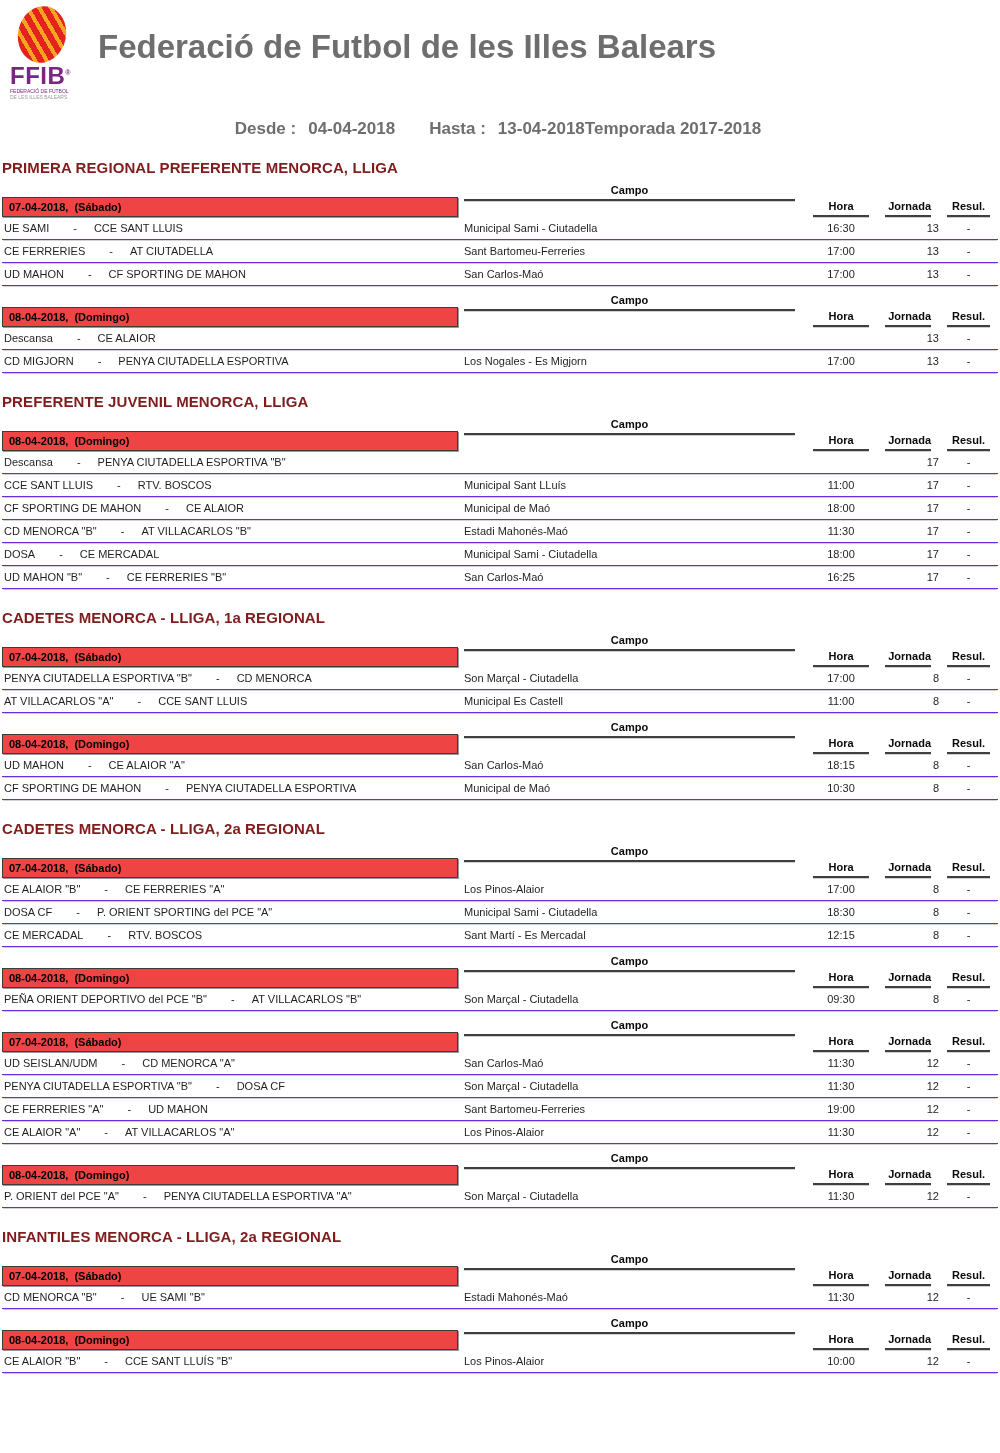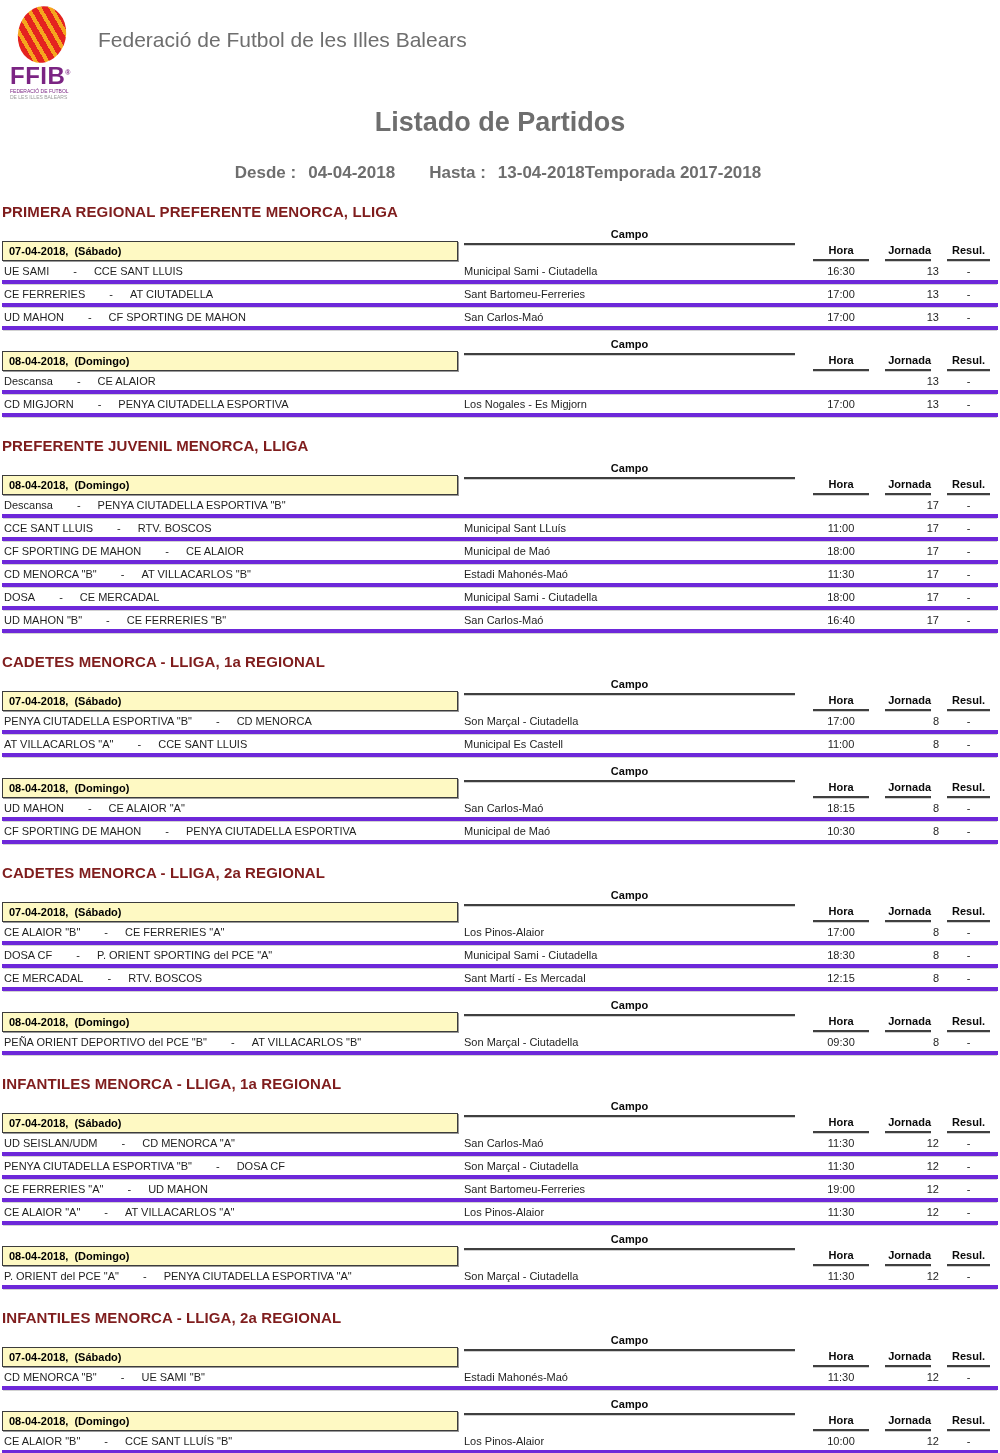--- a/index.html
+++ b/index.html
@@ -9,21 +9,21 @@
   
   .masthead{display:flex;align-items:flex-start;height:88px;}
   .logo{flex:0 0 88px;width:88px;padding-left:8px;box-sizing:border-box;}
   .logo-ball{width:48px;height:57px;margin-left:8px;border-radius:50%;
     background:repeating-linear-gradient(48deg,var(--brand-red) 0 6px,var(--brand-yellow) 6px 10px);
     transform:rotate(12deg);}
   .logo-acronym{font-size:24px;font-weight:bold;color:var(--brand-purple);line-height:1;margin-top:1px;letter-spacing:.5px;}
   .logo-reg{font-size:7px;vertical-align:super;}
   .logo-line{font-size:5px;line-height:6px;color:var(--brand-purple);white-space:nowrap;overflow:hidden;}
   .logo-line.l2{color:#9a9a9a;}
-  .org-title{font-size:21px;font-weight:normal;color:var(--heading-gray);margin:22px 0 0 8px;}
+  .org-title{font-size:33px;font-weight:bold;color:var(--heading-gray);margin:22px 0 0 8px;}
 
   .doc-title{text-align:center;font-size:27px;font-weight:bold;color:var(--heading-gray);margin:13px 0 0 0;}
 
   .range-row{display:flex;justify-content:center;align-items:baseline;
     font-size:17px;font-weight:bold;color:var(--heading-gray);margin:25px 14px 0 10px;}
   .range-left .val{margin-left:12px;}
   .range-left .lbl2{margin-left:34px;}
 
   
   .league-title{font-size:15px;font-weight:bold;color:#7f1d1d;margin:20px 0 0 0;letter-spacing:.1px;}
@@ -32,49 +32,48 @@
   .cell{box-sizing:border-box;}
   .c-match{flex:0 0 458px;width:458px;}
   .c-campo{flex:0 0 345px;width:345px;}
   .c-hora{flex:0 0 72px;width:72px;text-align:center;}
   .c-jornada{flex:0 0 62px;width:62px;text-align:right;}
   .c-resul{flex:0 0 59px;width:59px;text-align:center;}
 
   .thead{display:flex;align-items:flex-end;height:24px;}
   .thead .c-campo{text-align:center;}
   .date-chip{display:block;box-sizing:border-box;height:20px;line-height:19px;margin-right:2px;
-    background:#fef9c3;border:1px solid #3c3c3c;box-shadow:1px 1px 0 #999;
+    background:#ef4444;border:1px solid #3c3c3c;box-shadow:1px 1px 0 #999;
     font-weight:bold;font-size:11px;color:#000;padding-left:6px;white-space:pre;text-align:left;}
   .hd{display:block;font-weight:bold;color:#0a0a0a;border-bottom:2px solid #3f3f3f;
     box-shadow:0 1px 0 #cfcfcf;padding-bottom:3px;margin:0 8px;}
   .thead .c-campo .hd{margin:0 10px 16px 4px;}
 
   .match-row{display:flex;align-items:center;height:23px;box-sizing:border-box;
-    border-bottom:4px solid #6d28d9;box-shadow:0 2px 0 -1px #d2d2d2;}
+    border-bottom:1px solid #6d28d9;box-shadow:0 2px 0 -1px #d2d2d2;}
   .match-row .c-match{display:flex;align-items:center;padding-left:2px;overflow:hidden;}
   .home,.away{white-space:nowrap;}
   .dash{margin:0 17px 0 24px;}
   .match-row .c-campo{text-align:left;padding-left:4px;white-space:nowrap;overflow:hidden;}
 </style>
 </head>
 <body>
 
 <main class="page">
 
   <header class="masthead">
     <div class="logo">
       <div class="logo-ball"></div>
       <div class="logo-acronym"><span>FFIB</span><span class="logo-reg">®</span></div>
       <div class="logo-line l1">FEDERACIÓ DE FUTBOL</div>
       <div class="logo-line l2">DE LES ILLES BALEARS</div>
     </div>
     <h1 class="org-title">Federació de Futbol de les Illes Balears</h1>
   </header>
 
-  <h2 class="doc-title">Listado de Partidos</h2>
 
   <div class="range-row">
     <div class="range-left">
       <span class="lbl">Desde :</span><span class="val">04-04-2018</span><span class="lbl lbl2">Hasta :</span><span class="val">13-04-2018</span>
     </div>
     <div class="temporada">Temporada 2017-2018</div>
   </div>
 
   <div id="sections">
   <section class="league">
@@ -266,21 +265,21 @@
     <div class="cell c-resul">-</div>
   </div>
 
   <div class="match-row">
     <div class="cell c-match">
       <span class="home">UD MAHON "B"</span>
       <span class="dash">-</span>
       <span class="away">CE FERRERIES "B"</span>
     </div>
     <div class="cell c-campo">San Carlos-Maó</div>
-    <div class="cell c-hora">16:40</div>
+    <div class="cell c-hora">16:25</div>
     <div class="cell c-jornada">17</div>
     <div class="cell c-resul">-</div>
   </div>
 </div>
   </div>
 </div>
   </section>
 
   <section class="league">
     <h3 class="league-title">CADETES MENORCA - LLIGA, 1a REGIONAL</h3>
@@ -466,21 +465,20 @@
     <div class="cell c-hora">09:30</div>
     <div class="cell c-jornada">8</div>
     <div class="cell c-resul">-</div>
   </div>
 </div>
   </div>
 </div>
   </section>
 
   <section class="league">
-    <h3 class="league-title">INFANTILES MENORCA - LLIGA, 1a REGIONAL</h3>
     <div class="tables">
   <div class="match-table">
     <div class="thead">
       <div class="cell c-match">
                 <span class="date-chip">07-04-2018,  (Sábado)</span>
               </div>
       <div class="cell c-campo">
                 <span class="hd">Campo</span>
               </div>
       <div class="cell c-hora">

